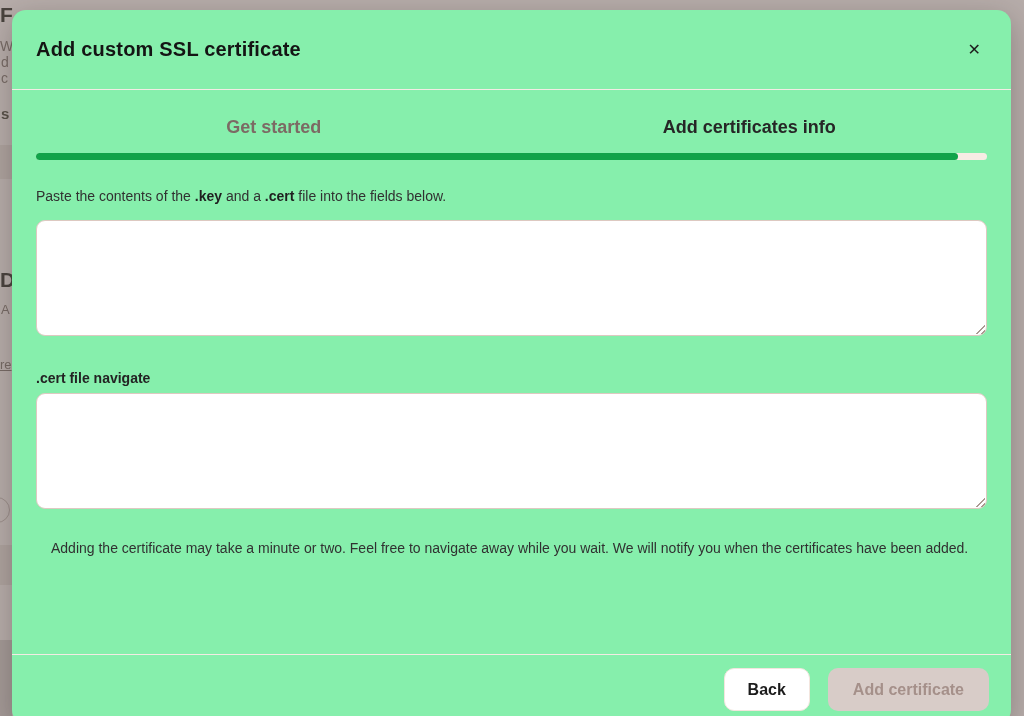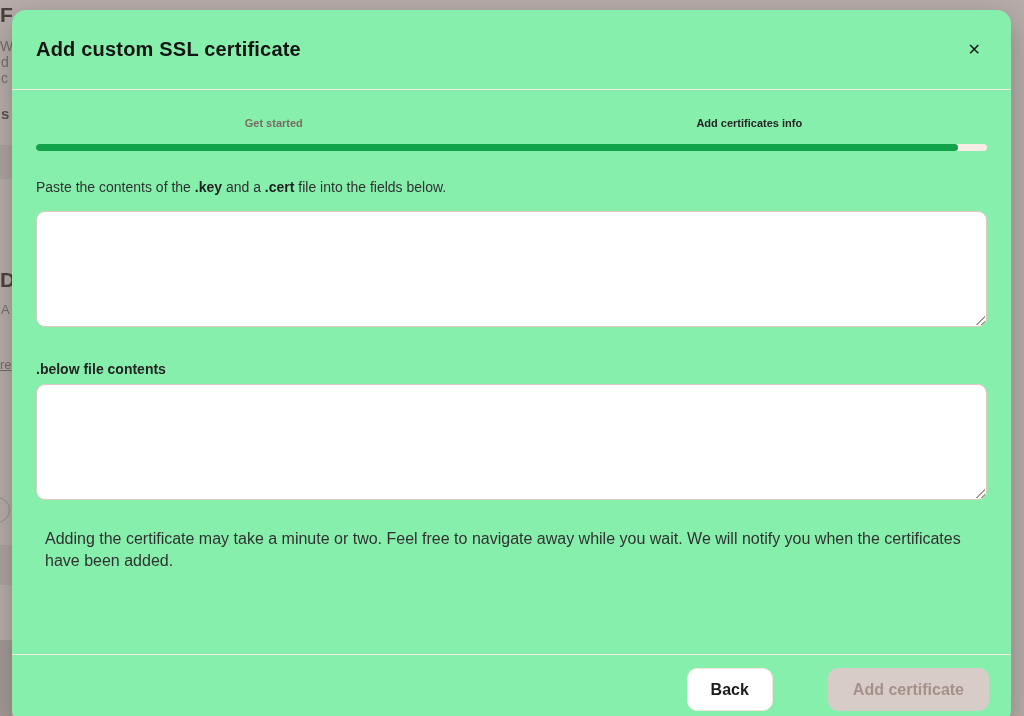--- a/index.html
+++ b/index.html
@@ -44,21 +44,21 @@
   .modal-title { margin:0; font-size:20px; font-weight:700; color:#141414; letter-spacing:.2px; }
   .close-btn {
     position:absolute; right:24px; top:50%; transform:translateY(-50%);
     background:none; border:none; padding:4px 6px;
     font-size:16px; line-height:1; color:#1d1d1d; cursor:pointer;
     font-family:"Liberation Sans", sans-serif;
   }
 
   .stepper { padding:27px 24px 0; }
   .step-labels { display:flex; }
-  .step { flex:1; text-align:center; font-size:11px; font-weight:700; }
+  .step { flex:1; text-align:center; font-size:18px; font-weight:700; }
   .step-done   { color:#7c6a64; }
   .step-active { color:#262626; }
   .progress-track { margin-top:15px; height:7px; border-radius:4px; background:var(--track); }
   .progress-fill  { height:100%; width:0; border-radius:4px; background:var(--green); }
 
   .modal-body { padding:0 24px; }
   .intro { margin:28px 0 16px; font-size:14px; color:#313131; }
   .intro strong { font-weight:700; color:#1f1f1f; }
   .field-label { display:block; margin-top:34px; font-size:14px; font-weight:700; color:#232323; }
   .ta-wrap { position:relative; margin-top:7px; }
@@ -66,35 +66,35 @@
     display:block; width:100%; height:116px; resize:none; outline:none;
     border:1px solid #ddc9c1; border-radius:9px; background:#fff;
     padding:10px 12px; font-family:"Liberation Sans", sans-serif; font-size:14px; color:#333;
   }
   .resize-handle {
     position:absolute; right:2px; bottom:2px; width:11px; height:11px;
     clip-path:polygon(100% 0, 0 100%, 100% 100%);
     background:repeating-linear-gradient(135deg, transparent 0 2px, #ab9a93 2px 3.5px);
     pointer-events:none;
   }
-  .note { margin:28px 9px 0; font-size:16px; line-height:22px; color:#313131; }
+  .note { margin:28px 15px 0; font-size:14px; line-height:22px; color:#313131; }
 
   .modal-footer {
     position:absolute; left:0; right:0; bottom:0; height:70px;
     border-top:1px solid #f4ebe4;
     display:flex; justify-content:flex-end; align-items:center; gap:18px;
     padding:0 22px;
   }
   .btn {
     height:43px; border-radius:10px; font-family:"Liberation Sans", sans-serif;
     font-size:16px; cursor:pointer; line-height:1;
   }
   .btn-back   { background:#fff; border:1px solid #f3e5de; padding:0 23px; font-weight:600; color:#1c1c1c; }
   .btn-submit { background:#d8ccc8; border:none; padding:0 25px; font-weight:700; color:#a5908a; }
-  .btn-submit[disabled] { cursor:default;margin-left:37px; }
+  .btn-submit[disabled] { cursor:default; }
 </style>
 </head>
 <body>
 
 <div class="backdrop">
   <span class="frag f0">F</span>
   <span class="frag f1">W</span>
   <span class="frag f2">d</span>
   <span class="frag f3">c</span>
   <span class="frag f4">s</span>
@@ -126,21 +126,21 @@
   </div>
 
   <div class="modal-body">
     <p class="intro"><span>Paste the contents of the </span><strong>.key</strong><span> and a </span><strong>.cert</strong><span> file into the fields below.</span></p>
 
     <div class="ta-wrap">
       <textarea class="ta" placeholder="" style=""></textarea>
       <span class="resize-handle"></span>
     </div>
 
-    <label class="field-label">.below file contents</label>
+    <label class="field-label">.cert file navigate</label>
     <div class="ta-wrap">
       <textarea class="ta" placeholder="" style=""></textarea>
       <span class="resize-handle"></span>
     </div>
 
     <p class="note">Adding the certificate may take a minute or two. Feel free to navigate away while you wait. We will notify you when the certificates have been added.</p>
   </div>
 
   <div class="modal-footer">
     <button class="btn btn-back">Back</button>

